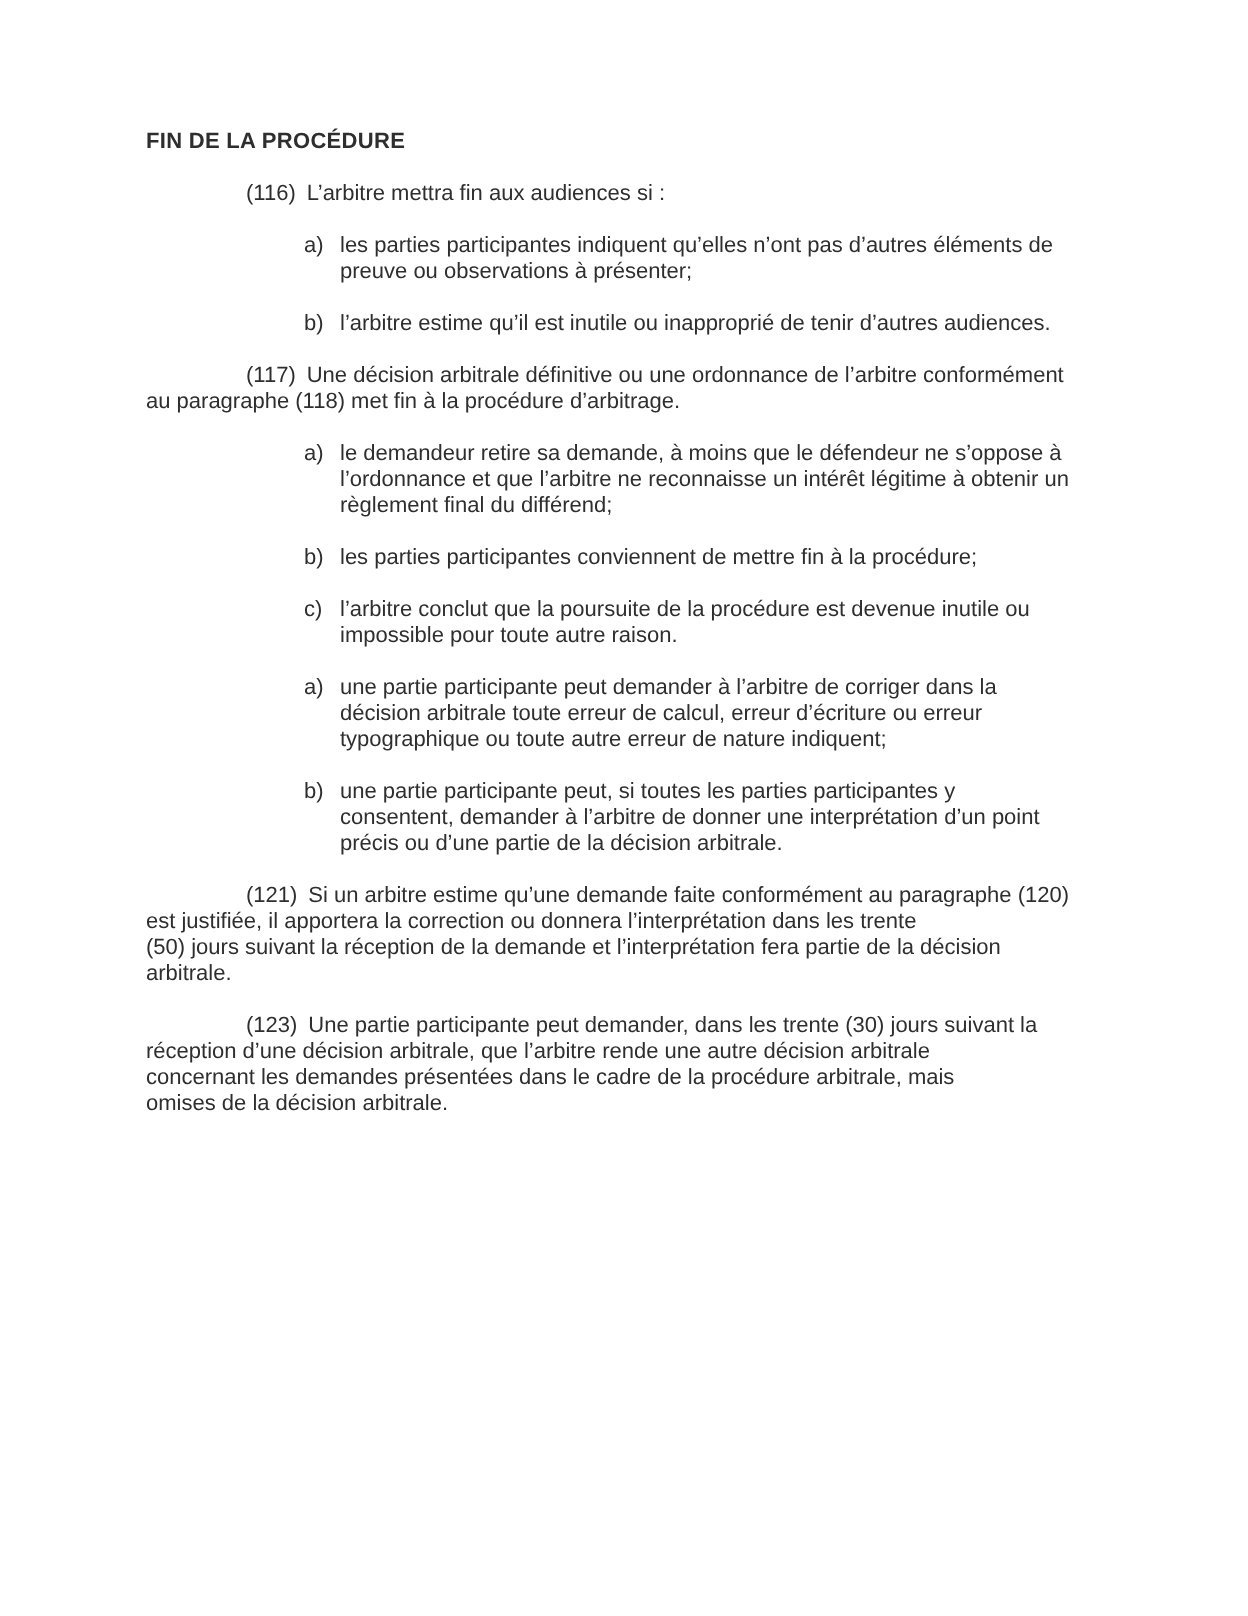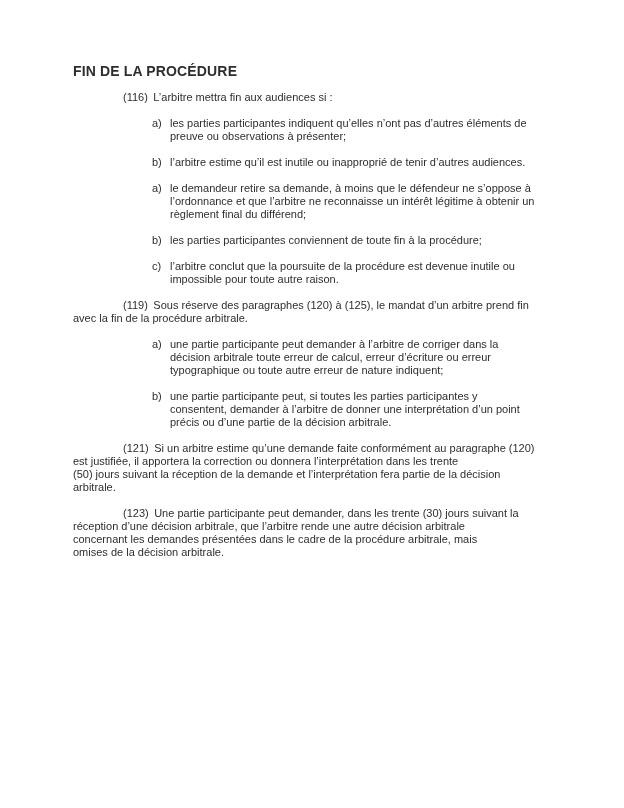--- a/index.html
+++ b/index.html
@@ -18,21 +18,21 @@
     font-size: 11px;
     line-height: 13px;
     color: #2e2e2e;
     overflow: hidden;
   }
   .content {
     width: 496px;
   }
   .section-heading {
     margin: 0;
-    font-size: 14px;
+    font-size: 11px;
     line-height: 13px;
     font-weight: bold;
     letter-spacing: 0.15px;
     white-space: pre-line;
   }
   .section + .section .section-heading {
     margin-top: 13px;
   }
   .para {
     margin: 13px 0 0 0;
@@ -67,42 +67,42 @@
         <span class="item-label">a)</span>
         <span class="item-text">les parties participantes indiquent qu’elles n’ont pas d’autres éléments de
 preuve ou observations à présenter;</span>
       </div>
 
       <div class="list-item">
         <span class="item-label">b)</span>
         <span class="item-text">l’arbitre estime qu’il est inutile ou inapproprié de tenir d’autres audiences.</span>
       </div>
 
+      <p class="para">(117) Une décision arbitrale définitive ou une ordonnance de l’arbitre conformément
+au paragraphe (118) met fin à la procédure d’arbitrage.</p>
 
 
       <div class="list-item">
         <span class="item-label">a)</span>
         <span class="item-text">le demandeur retire sa demande, à moins que le défendeur ne s’oppose à
 l’ordonnance et que l’arbitre ne reconnaisse un intérêt légitime à obtenir un
 règlement final du différend;</span>
       </div>
 
       <div class="list-item">
         <span class="item-label">b)</span>
-        <span class="item-text">les parties participantes conviennent de toute fin à la procédure;</span>
+        <span class="item-text">les parties participantes conviennent de mettre fin à la procédure;</span>
       </div>
 
       <div class="list-item">
         <span class="item-label">c)</span>
         <span class="item-text">l’arbitre conclut que la poursuite de la procédure est devenue inutile ou
 impossible pour toute autre raison.</span>
       </div>
 
-      <p class="para">(119) Sous réserve des paragraphes (120) à (125), le mandat d’un arbitre prend fin
-avec la fin de la procédure arbitrale.</p>
     </section>
 
     <section class="section">
 
 
       <div class="list-item">
         <span class="item-label">a)</span>
         <span class="item-text">une partie participante peut demander à l’arbitre de corriger dans la
 décision arbitrale toute erreur de calcul, erreur d’écriture ou erreur
 typographique ou toute autre erreur de nature indiquent;</span>

